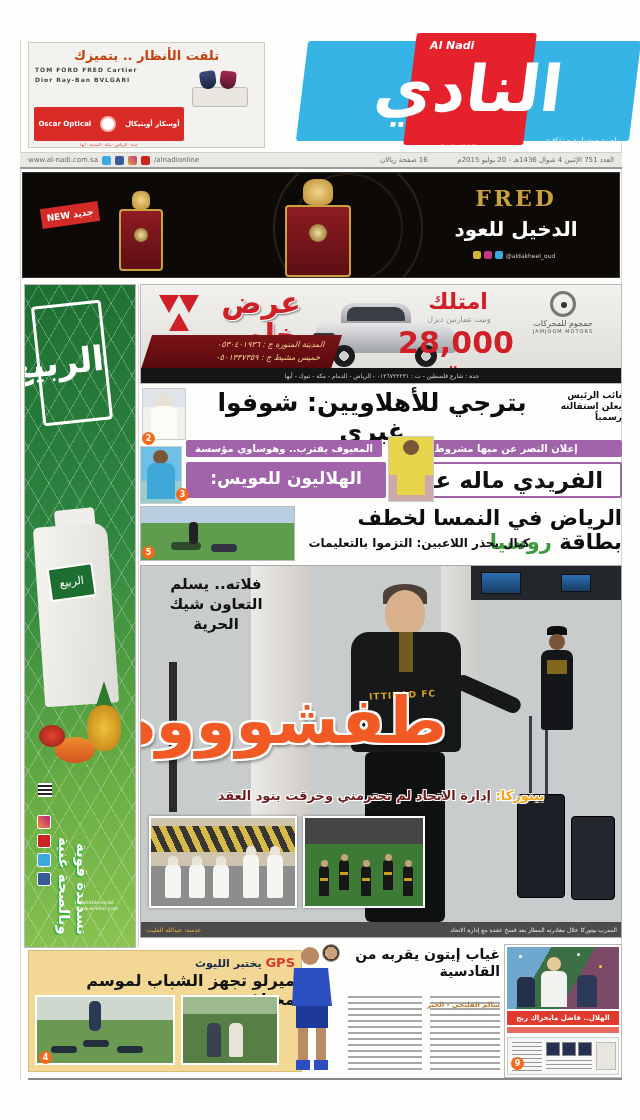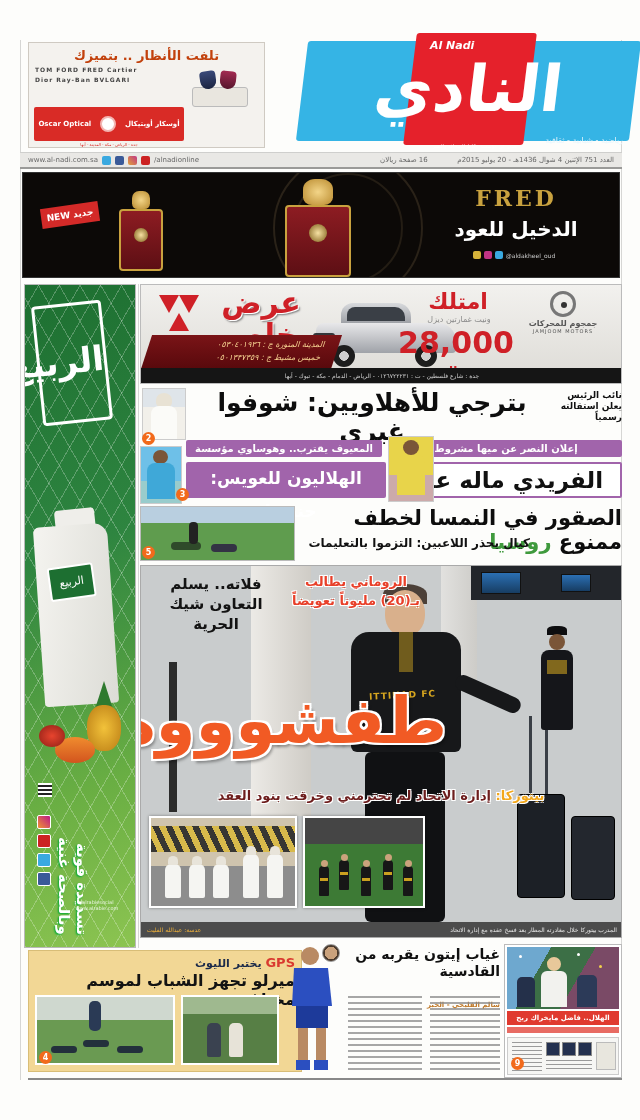--- a/index.html
+++ b/index.html
@@ -86,21 +86,21 @@
   .car-grill { position:absolute; left:2px; top:38px; width:22px; height:14px; background:#33363a; border-radius:3px; }
   .wheel { position:absolute; top:50px; width:22px; height:22px; background:radial-gradient(#cfcfcf 0 30%, #1d1d1d 31%); border-radius:50%; }
   .own { right:118px; top:4px; width:90px; text-align:center; color:#cf2027; font-weight:bold; font-size:22px; direction:rtl; }
   .own-sub { right:112px; top:30px; width:100px; text-align:center; color:#8a8a8a; font-size:8px; direction:rtl; }
   .price-line { right:100px; top:40px; width:130px; text-align:center; color:#cf2027; direction:rtl; font-weight:bold; }
   .price-line .num { font-size:30px; }
   .price-line .cur { font-size:12px; }
   .jamjoom { right:8px; top:6px; width:100px; text-align:center; color:#555; }
   .jam-circ { margin:0 auto; width:26px; height:26px; border:3px solid #777; border-radius:50%; position:relative; }
   .jam-circ::after { content:""; position:absolute; left:8px; top:8px; width:6px; height:6px; background:#333; border-radius:50%; }
-  .jam-ar { font-size:8px; direction:rtl; font-weight:bold; margin-top:2px; }
+  .jam-ar { font-size:8px; direction:rtl; font-weight:normal; margin-top:2px; }
   .jam-en { font-size:5px; letter-spacing:1px; }
   .jmc-phones { left:0px; bottom:14px; width:190px; height:34px; background:linear-gradient(#7a1417,#58090c); transform:skewX(-18deg); transform-origin:bottom left; color:#f4cf8f; font-size:8px; direction:rtl; padding:3px 14px; line-height:13px; }
   .jmc-foot { left:0; bottom:0; width:482px; height:15px; background:#151515; color:#cfcfcf; font-size:6px; direction:rtl; text-align:center; line-height:15px; }
 
   
   .headlines { left:140px; top:388px; width:482px; height:177px; }
   .h-photo { position:absolute; border:1px solid #ccc; overflow:hidden; }
   .badge { position:absolute; width:13px; height:13px; border-radius:50%; background:#f26a1b; color:#fff; font-size:8px; font-weight:bold; text-align:center; line-height:13px; z-index:5; }
   .kicker { right:0; top:2px; width:62px; color:#111; font-weight:bold; font-size:9px; direction:rtl; text-align:right; line-height:11px; }
   .main-head { right:64px; top:0px; width:372px; color:#0d0d0d; font-weight:bold; font-size:25px; direction:rtl; text-align:center; }
@@ -331,21 +331,21 @@
       <div style="position:absolute; left:14px; top:3px; width:16px; height:15px; background:#7a5538; border-radius:50%;"></div>
       <div style="position:absolute; left:8px; top:18px; width:28px; height:40px; background:#e8d44a; border-radius:8px 8px 0 0;"></div>
     </div>
     <div class="purple-strip2" style="left:46px; top:74px; width:200px; height:36px; font-size:17px; line-height:33px;">الهلاليون للعويس: حنجيبك</div>
     <div class="abs h-photo" style="left:0px; top:58px; width:42px; height:58px; background:linear-gradient(#6ec0e8 0 60%, #9cc 60% 100%); z-index:4;">
       <div style="position:absolute; left:12px; top:3px; width:15px; height:14px; background:#7a5538; border-radius:50%;"></div>
       <div style="position:absolute; left:6px; top:16px; width:28px; height:36px; background:#3fa8d8; border-radius:8px 8px 0 0;"></div>
     </div>
     <div class="badge" style="left:36px; top:100px;">3</div>
 
-    <div class="abs falcons-head"><span>الصقور في النمسا لخطف ممنوع </span><span class="falcons-green">روسيا</span></div>
+    <div class="abs falcons-head"><span>الرياض في النمسا لخطف بطاقة </span><span class="falcons-green">روسيا</span></div>
     <div class="abs field-photo">
       <div style="position:absolute; left:30px; bottom:10px; width:30px; height:8px; background:#2f4a2a; border-radius:4px;"></div>
       <div style="position:absolute; left:70px; bottom:8px; width:26px; height:8px; background:#334; border-radius:4px;"></div>
       <div style="position:absolute; left:48px; bottom:16px; width:9px; height:22px; background:#222; border-radius:4px;"></div>
     </div>
     <div class="badge" style="left:2px; top:158px;">5</div>
     <div class="abs falcons-sub">كيال يحذر اللاعبين: التزموا بالتعليمات</div>
   </div>
 
   <div class="abs feature">
@@ -370,21 +370,20 @@
     <div class="luggage" style="left:430px; top:250px; width:44px; height:84px; background:#23272e;"></div>
 
     <div class="guard" style="left:396px; top:60px; width:40px; height:150px;">
       <div class="g-cap" style="left:10px; top:0; width:20px; height:9px;"></div>
       <div class="g-head" style="left:12px; top:8px; width:16px; height:16px;"></div>
       <div class="g-body" style="left:4px; top:24px; width:32px; height:80px;"></div>
       <div style="position:absolute; left:10px; top:34px; width:20px; height:14px; background:#caa020; opacity:.6;"></div>
     </div>
 
     <div class="abs side-head">فلاته.. يسلم التعاون شيك الحرية</div>
-    <div class="abs demand">الروماني يطالب بـ(20) مليوناً تعويضاً</div>
     <div class="abs tafash">طفشوووه</div>
     <div class="abs feat-sub rtl">
       <span class="name">بيتوركا:</span><span> إدارة الاتحاد لم تحترمني وخرقت بنود العقد</span>
     </div>
 
     <div class="inset inset1">
       <div class="stripe-wall"></div>
       <div class="thobe" style="left:14px;"></div>
       <div class="thobe" style="left:38px;"></div>
       <div class="thobe" style="left:62px;"></div>

